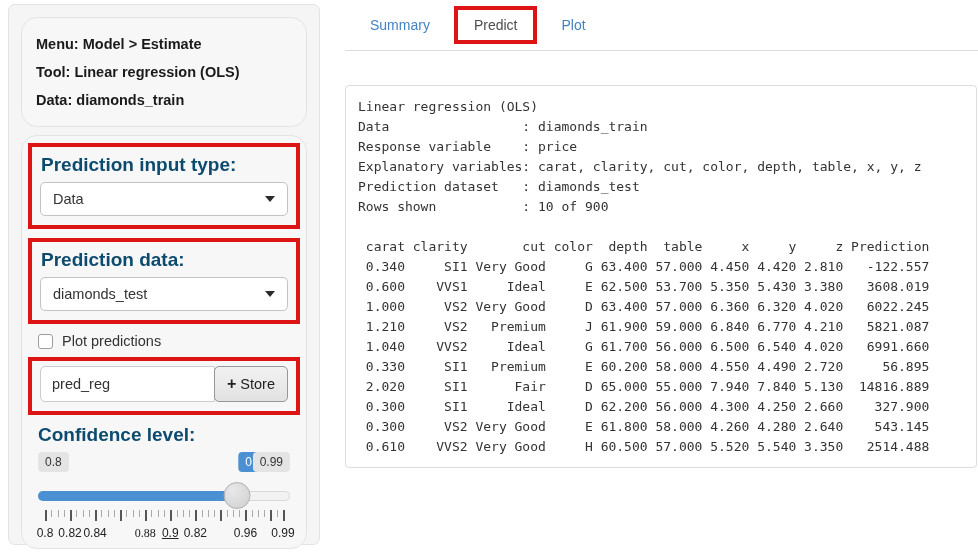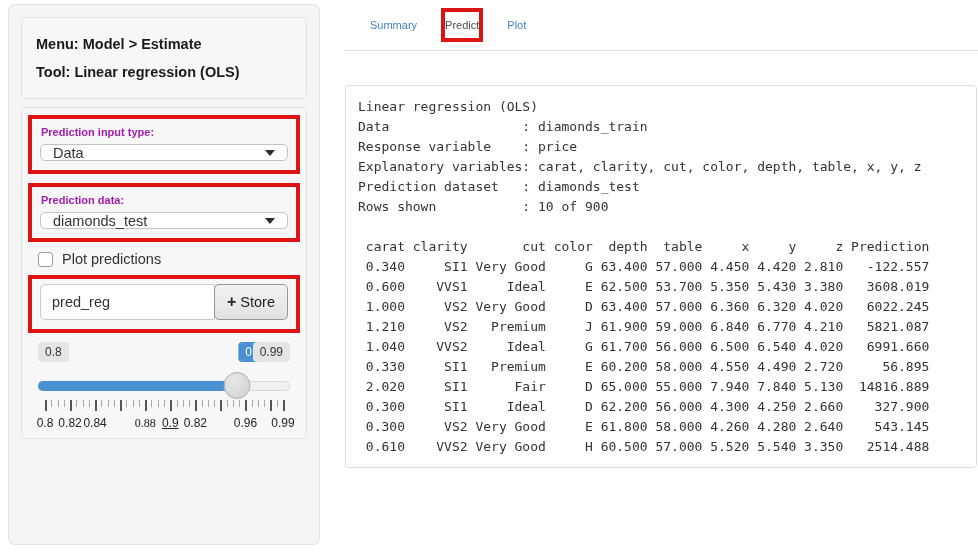--- a/index.html
+++ b/index.html
@@ -3,30 +3,30 @@
 <meta charset="utf-8">
 <style>
   * { box-sizing: border-box; margin: 0; padding: 0; }
   html, body { width: 978px; height: 555px; background: #fff; overflow: hidden;
     font-family: "Liberation Sans", "DejaVu Sans", sans-serif; }
   .page { position: relative; width: 978px; height: 555px; }
 
   
   .sidebar { position: absolute; left: 8px; top: 4px; width: 312px; height: 541px;
     background: #f5f5f5; border: 1px solid #e3e3e3; border-radius: 7px; padding: 12px; }
-  .well { background: #f7f7f7; border: 1px solid #e3e3e3; border-radius: 6px; }
+  .well { background: #f7f7f7; border: 1px solid #e3e3e3; border-radius: 16px; }
   .info-well { padding: 12px 14px; margin-bottom: 8px; }
   .info-line { font-weight: bold; font-size: 14.5px; color: #1a1a1a; line-height: 28px; }
   .controls-well { padding: 7px 6px 6px 6px; }
 
   .red-box { border: 4px solid #dd1414; padding: 5px 8px 9px 8px; margin-bottom: 9px; background: transparent; }
-  .ctl-label { font-weight: bold; font-size: 11px; color: #a21caf; display: block; margin: 2px 0 6px 1px; }
+  .ctl-label { font-weight: bold; font-size: 19px; color: #0c4a6e; display: block; margin: 2px 0 6px 1px; }
 
   .select { display: flex; align-items: center; justify-content: space-between;
-    background: #fff; border: 1px solid #c3c3c3; border-radius: 5px; height: 17px;
+    background: #fff; border: 1px solid #c3c3c3; border-radius: 5px; height: 34px;
     padding: 0 12px; font-size: 14.5px; color: #333; cursor: pointer; }
   .caret { width: 0; height: 0; border-left: 5px solid transparent;
     border-right: 5px solid transparent; border-top: 6px solid #2b2b2b; }
 
   .checkbox-row { display: flex; align-items: center; margin: 2px 0 8px 10px; }
   .checkbox { width: 15px; height: 15px; background: #fff; border: 1px solid #9d9d9d;
     border-radius: 3px; margin-right: 9px; cursor: pointer; }
   .checkbox-label { font-size: 14.5px; color: #333; }
 
   .input-group { display: flex; width: 100%; }
@@ -58,40 +58,41 @@
   .tick { position: absolute; top: 0; width: 1px; height: 7px; background: #a9a9a9; }
   .tick.major { height: 11px; background: #555; width: 2px; }
   .tick-labels { position: relative; height: 16px; margin: 4px 7px 0 7px; }
   .tick-label { position: absolute; top: 0; transform: translateX(-50%);
     font-size: 12px; color: #222; white-space: nowrap; }
 
   
   .main { position: absolute; left: 345px; right: 0; top: 0; }
   .tab-bar { display: flex; align-items: center; height: 51px;
     border-bottom: 1px solid #ddd; padding-left: 10px; }
-  .tab { font-size: 11px; color: #4582c3; text-decoration: none; padding: 10px 15px; cursor: pointer; }
+  .tab { font-size: 14px; color: #4582c3; text-decoration: none; padding: 10px 15px; cursor: pointer; }
   .tab.active { color: #4d4d4d; }
   .red-tab-box { border: 4px solid #dd1414; margin: 0 9px; }
-  .red-tab-box .tab { display: block; padding: 7px 0; }
+  .red-tab-box .tab { display: block; padding: 7px 16px; }
 
   .output-panel { position: absolute; left: 345px; top: 85px; width: 632px; height: 383px;
     background: #fff; border: 1px solid #ddd; border-radius: 4px; }
   .mono { font-family: "DejaVu Sans Mono", "Liberation Mono", monospace;
     font-size: 13px; line-height: 20px; color: #333; padding: 11px 12px; }
 </style>
 </head>
 <body>
 
 <div class="page">
 
   <aside class="sidebar">
 
     <div class="well info-well">
       <div class="info-line">Menu: Model &gt; Estimate</div>
       <div class="info-line">Tool: Linear regression (OLS)</div>
+      <div class="info-line">Data: diamonds_train</div>
     </div>
 
     <div class="well controls-well">
 
       <div class="red-box">
         <span class="ctl-label">Prediction input type:</span>
         <div class="select">
           <span>Data</span>
           <span class="caret"></span>
         </div>
@@ -113,20 +114,21 @@
       <div class="red-box">
         <div class="input-group">
           <input class="text-input" type="text" value="pred_reg" style="">
           <button class="store-btn">
             <span class="plus">+</span>
             <span>Store</span>
           </button>
         </div>
       </div>
 
+      <span class="ctl-label conf-label">Confidence level:</span>
 
       <div class="slider-area">
         <div class="badge-row">
           <span class="badge badge-min">0.8</span>
           <span class="badge badge-val" id="conf-val-badge" style="left: 78.9474%;">0.95</span>
           <span class="badge badge-max">0.99</span>
         </div>
         <div class="track-row">
           <div class="track">
             <div class="track-fill" id="conf-fill" style="width: 78.9474%;"></div>

